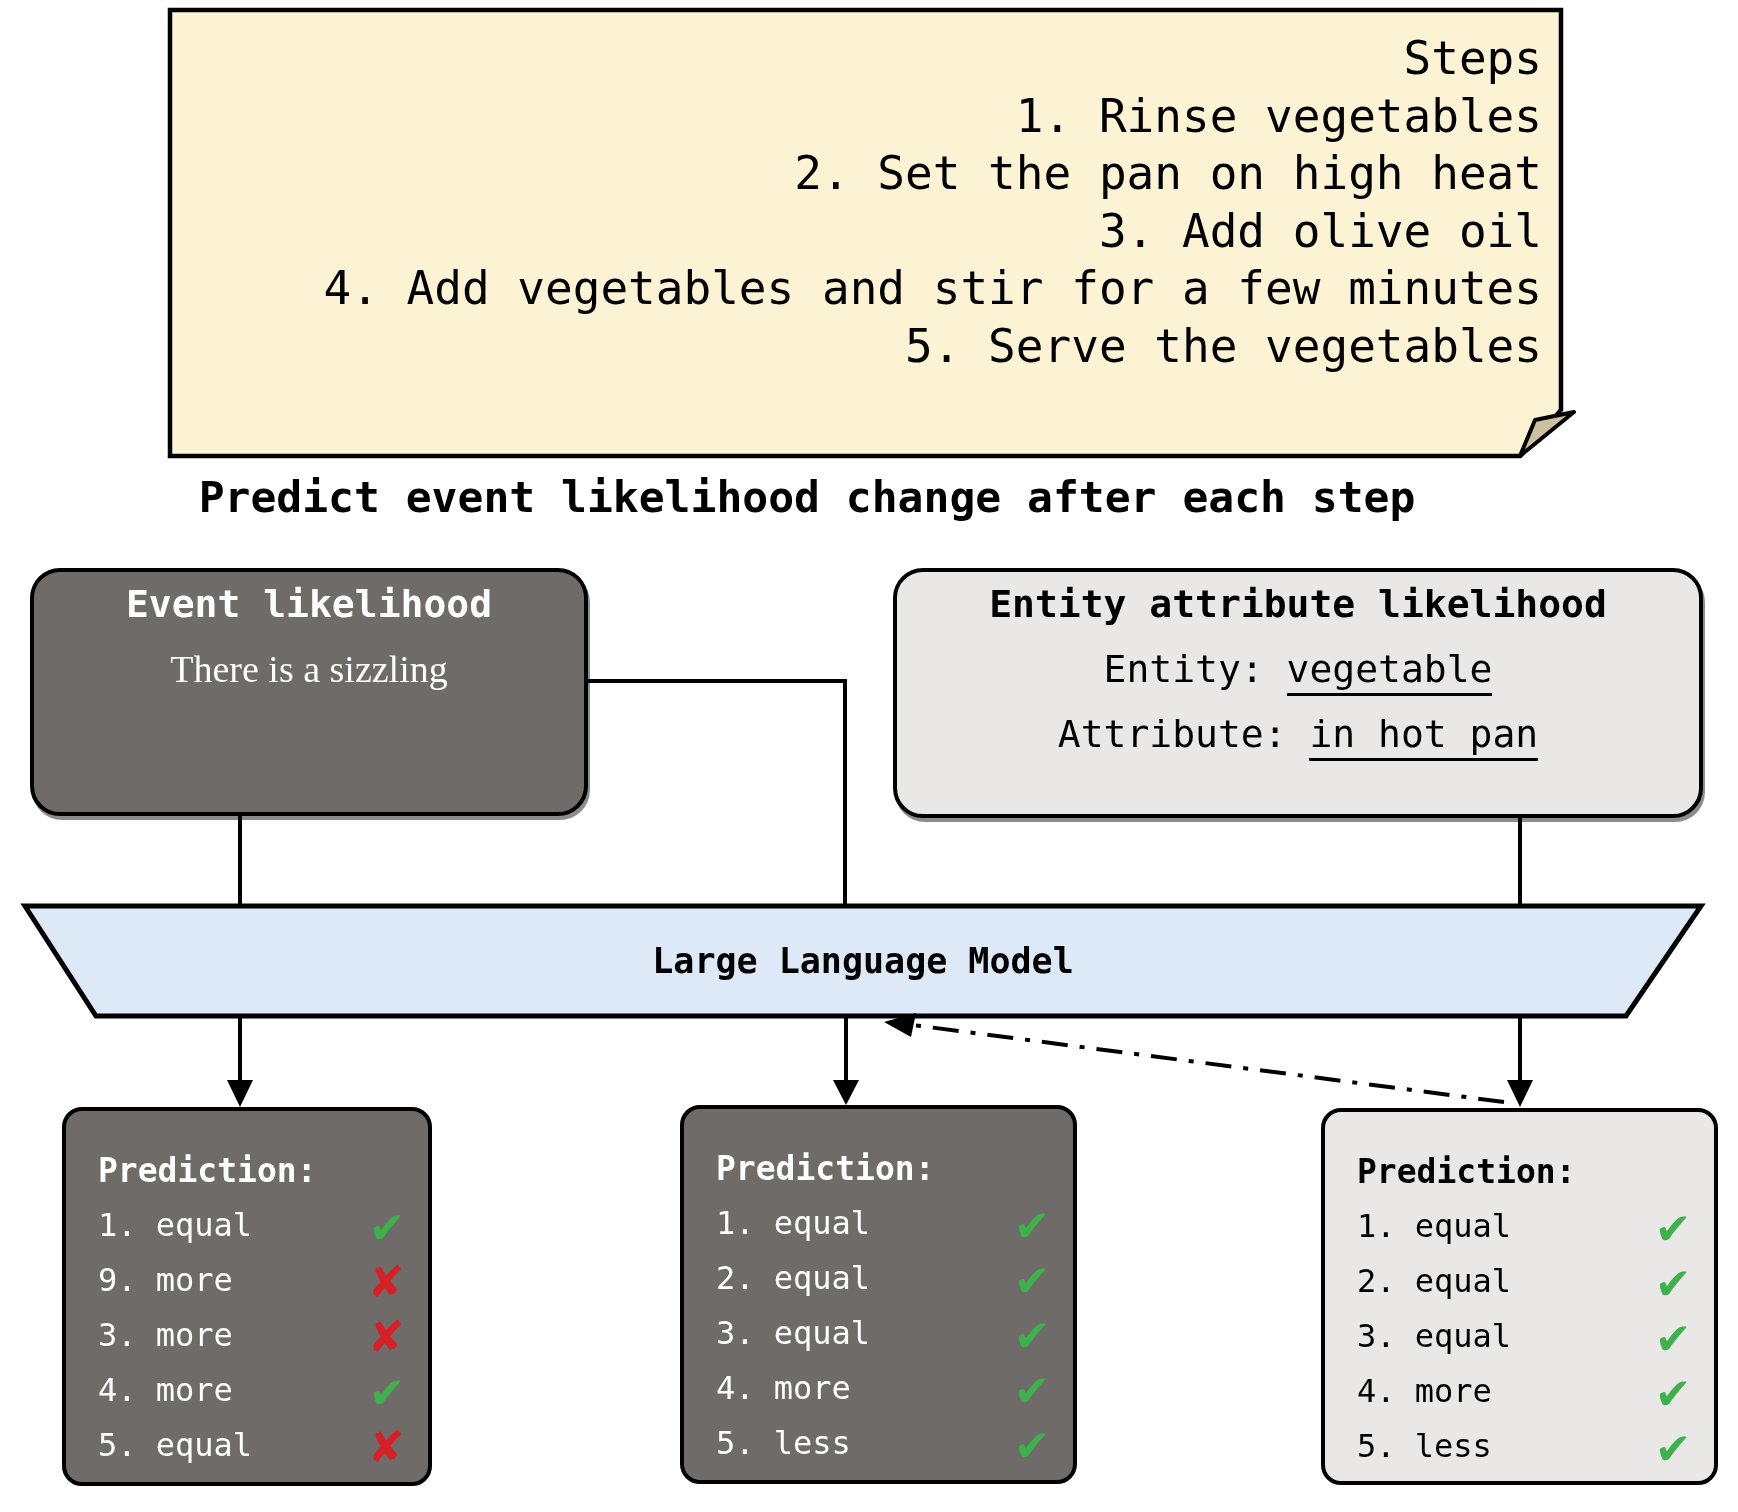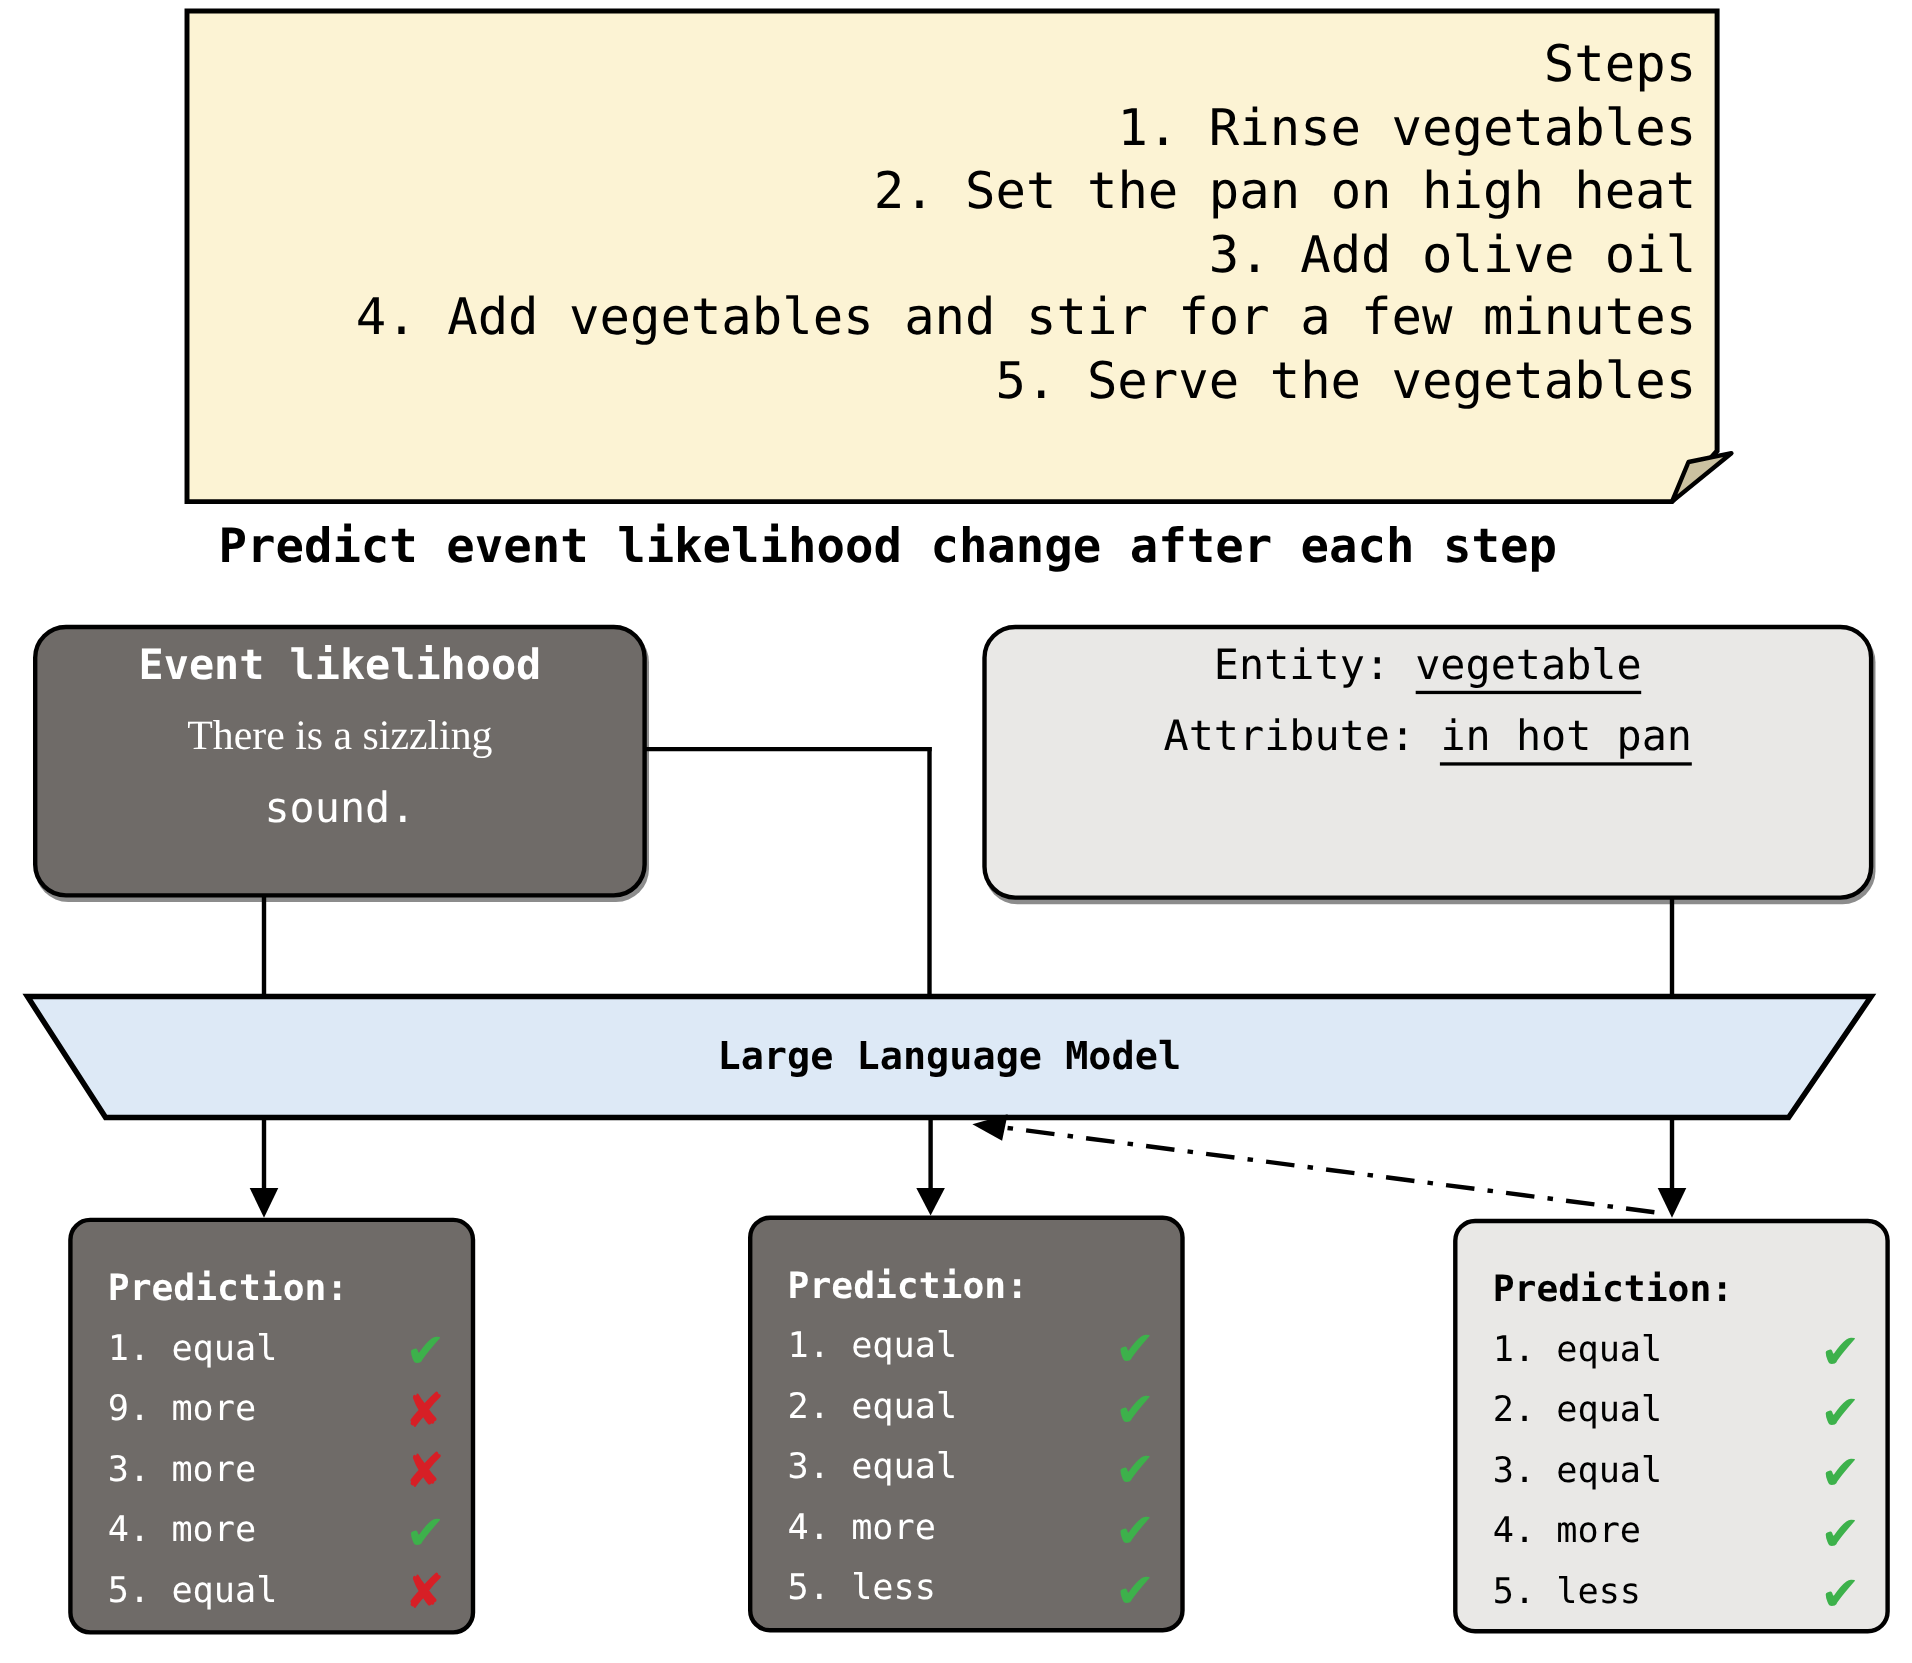--- a/index.html
+++ b/index.html
@@ -97,27 +97,27 @@
       </div>
   </div>
 
   <div class="abs heading">Predict event likelihood change after each step</div>
 
   <div class="abs round-box event-box">
     <div class="box-inner">
       <div class="box-title">Event likelihood</div>
       <div id="event-lines">
           <div class="box-line" style="text-align: center; font-family: Liberation Serif, serif;">There is a sizzling</div>
-          <div class="box-line" style="text-align: center;">sound.</div>
         </div>
     </div>
   </div>
 
   <div class="abs round-box entity-box">
     <div class="box-inner">
+      <div class="box-title">Entity attribute likelihood</div>
       <div id="entity-lines">
           <div class="box-line" style="text-align: center;"><span>Entity: </span><span class="uline">vegetable</span></div>
           <div class="box-line" style="text-align: center;"><span>Attribute: </span><span class="uline">in hot pan</span></div>
         </div>
     </div>
   </div>
 
   <div class="abs llm-label">Large Language Model</div>
 
   <div class="abs pred-box pred-dark pred-left">

